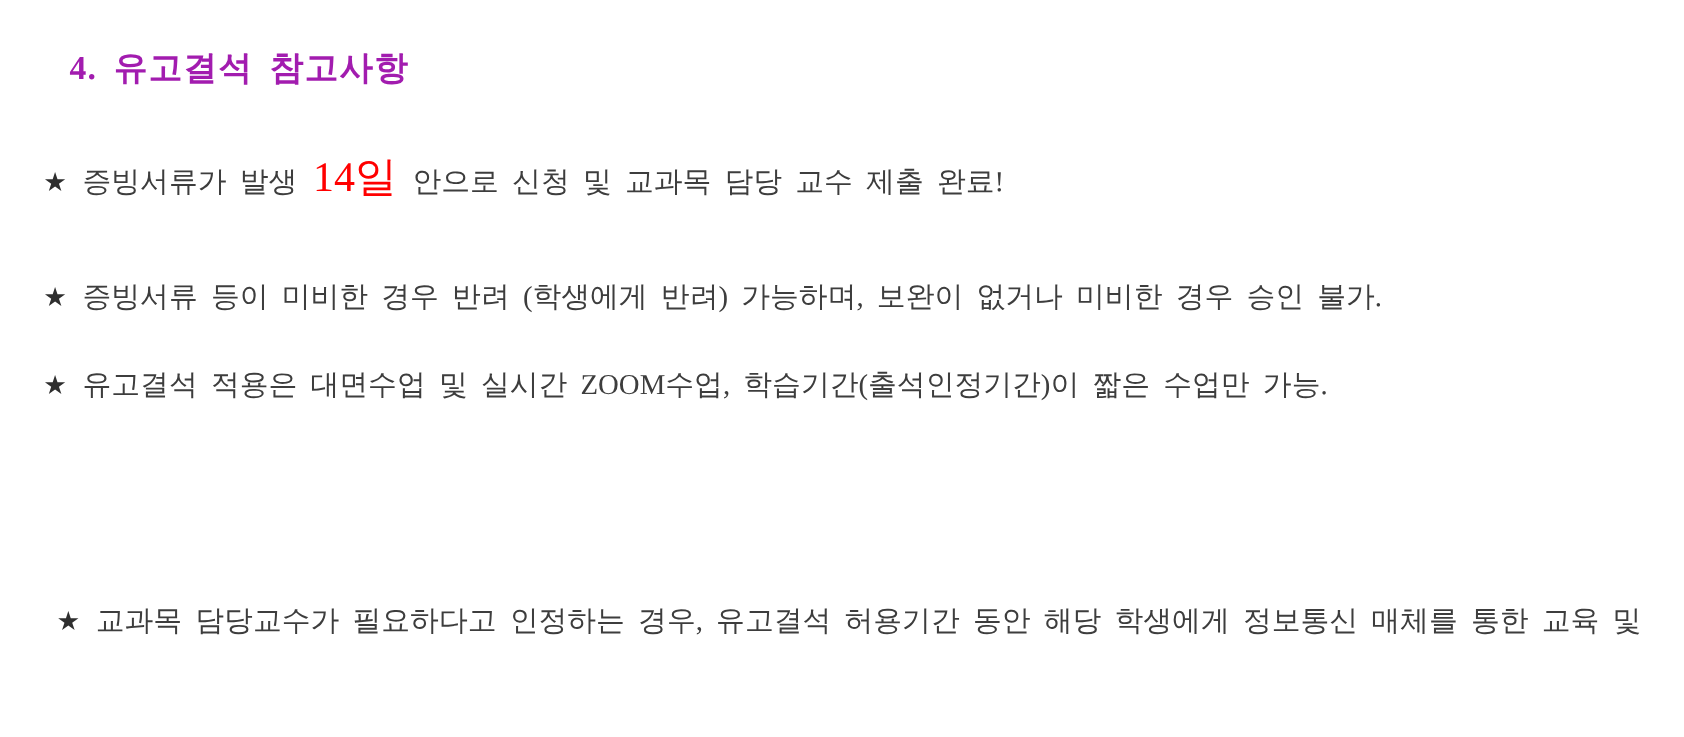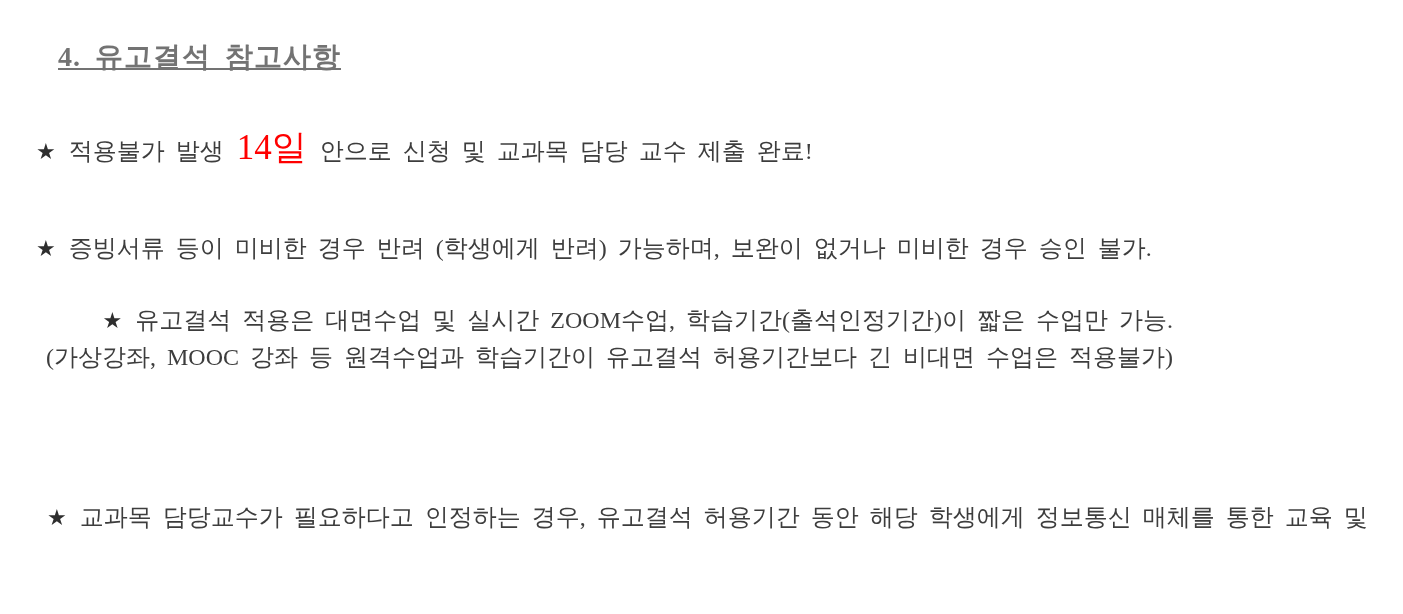--- a/index.html
+++ b/index.html
@@ -57,29 +57,28 @@
   .b5 { left: 17px; top: 499px; line-height: 37px; margin-left: 14px; }
   .line { display: block; }
   .b3 .line2 { padding-left: 10px; }
   .b5 .line1 { padding-left: 16px; }
 </style>
 </head>
 <body>
 
 <div class="page" style="color: rgb(61, 61, 61); background: rgb(255, 255, 255);">
 
-  <h1 class="title" style="color: #737373; text-decoration: underline;">4. 유고결석 참고사항</h1>
+  <h1 class="title" style="color: #a21caf;">4. 유고결석 참고사항</h1>
 
-  <p class="bullet b1"><span class="star">★</span><span>적용불가 발생</span><span class="hl big" style="color: rgb(255, 0, 0);">14일</span><span>안으로 신청 및 교과목 담당 교수 제출 완료!</span></p>
+  <p class="bullet b1"><span class="star">★</span><span>증빙서류가 발생</span><span class="hl big" style="color: rgb(255, 0, 0);">14일</span><span>안으로 신청 및 교과목 담당 교수 제출 완료!</span></p>
 
   <p class="bullet b2"><span class="star">★</span><span>증빙서류 등이 미비한 경우 반려 (학생에게 반려) 가능하며, 보완이 없거나 미비한 경우 승인 불가.</span></p>
 
   <p class="bullet b3">
       <span class="line line1"><span class="star">★</span><span>유고결석 적용은 대면수업 및 실시간 ZOOM수업, 학습기간(출석인정기간)이 짧은 수업만 가능.</span></span>
-      <span class="line line2"><span>(가상강좌, MOOC 강좌 등 원격수업과 학습기간이 유고결석 허용기간보다 긴 비대면 수업은 적용불가)</span></span>
     </p>
 
 
   <p class="bullet b5">
       <span class="line line1"><span class="star">★</span><span>교과목 담당교수가 필요하다고 인정하는 경우, 유고결석 허용기간 동안 해당 학생에게 정보통신 매체를 통한 교육 및</span></span>
     </p>
 
 </div>
 
 </body></html>

